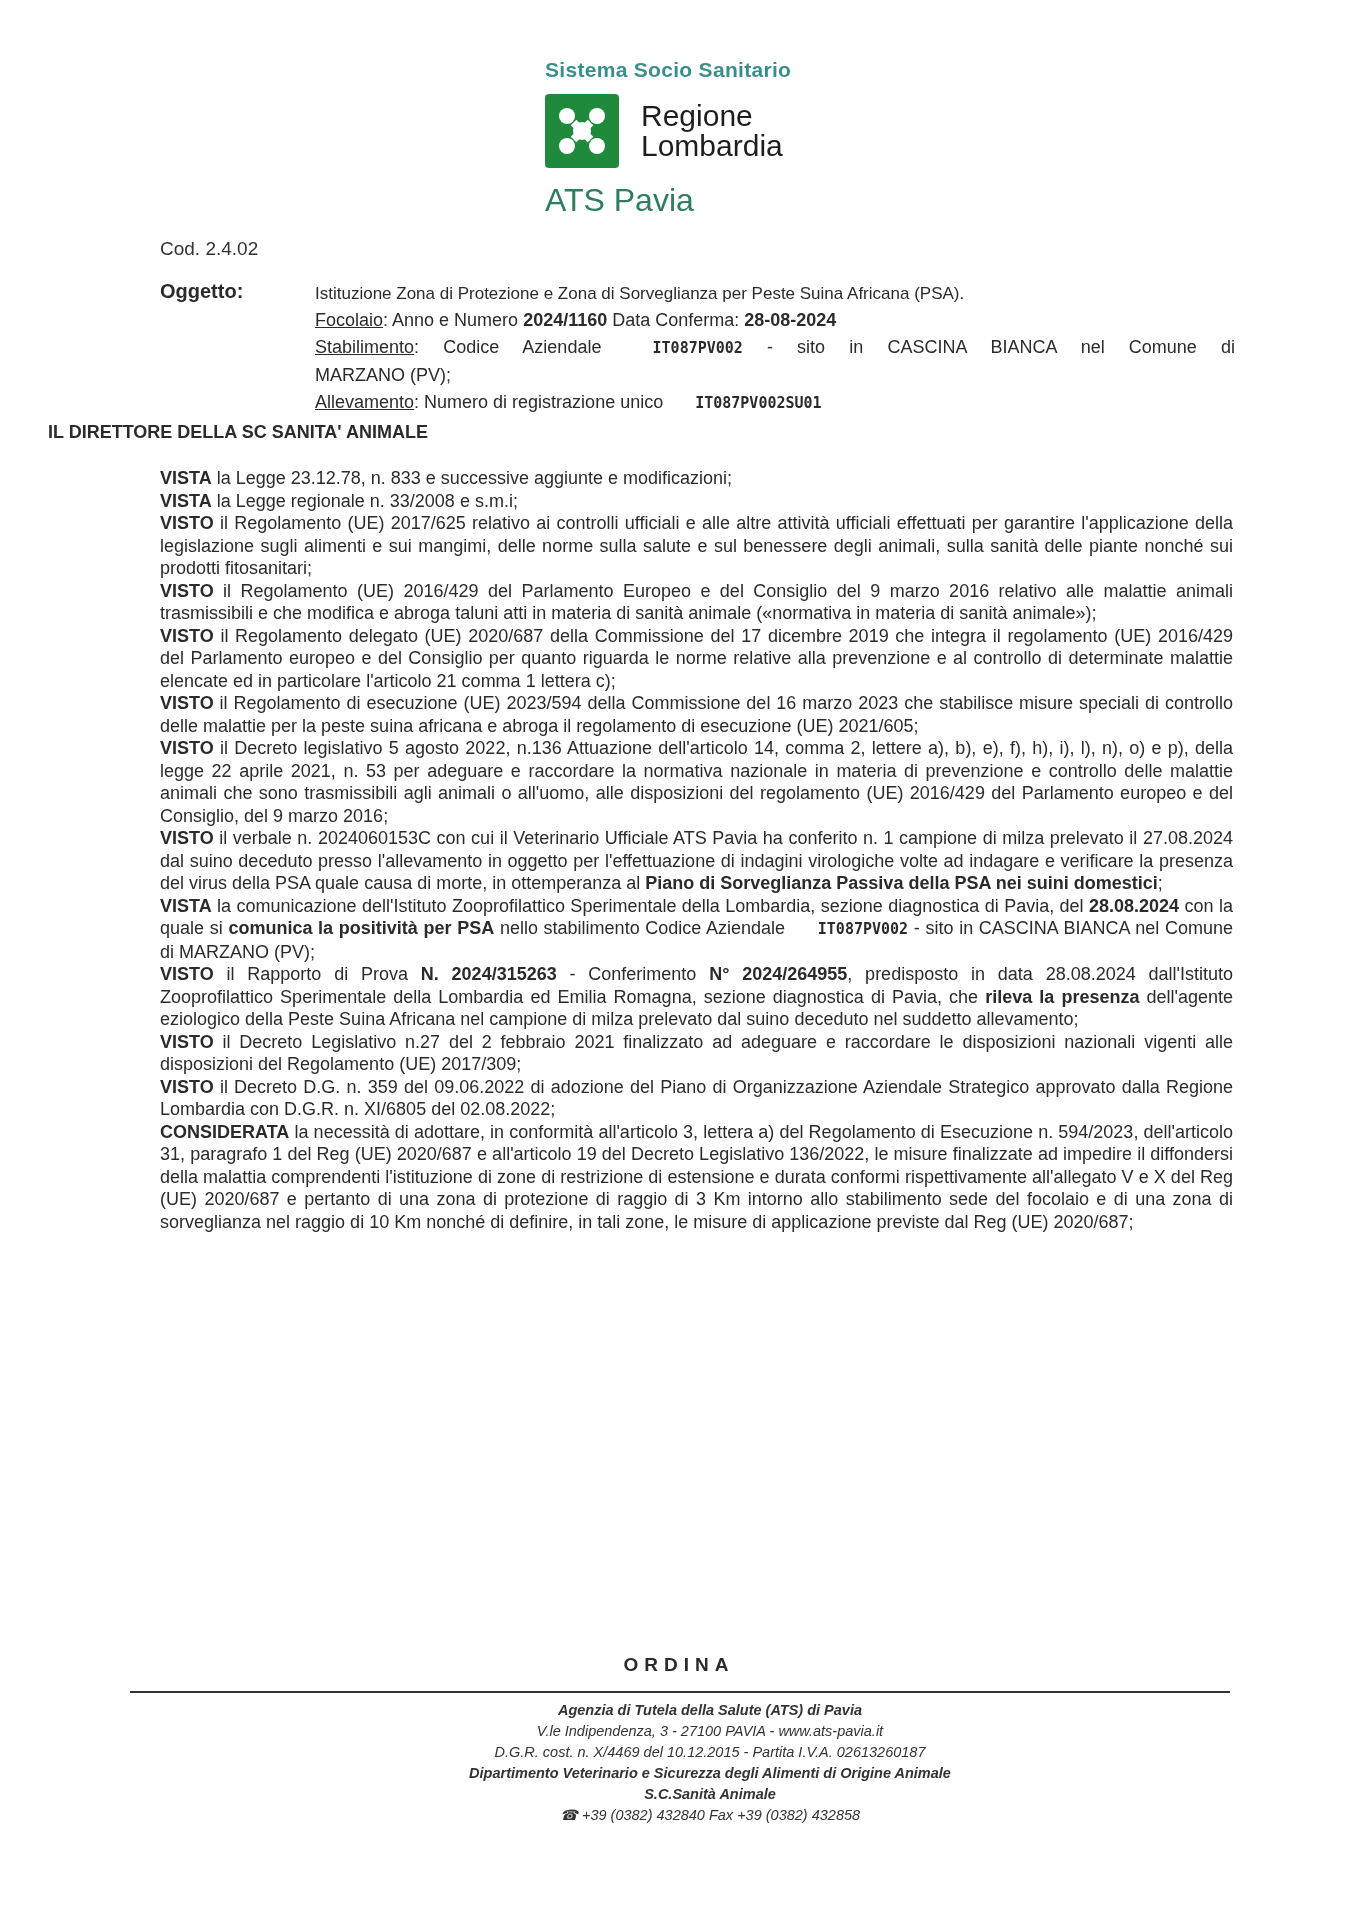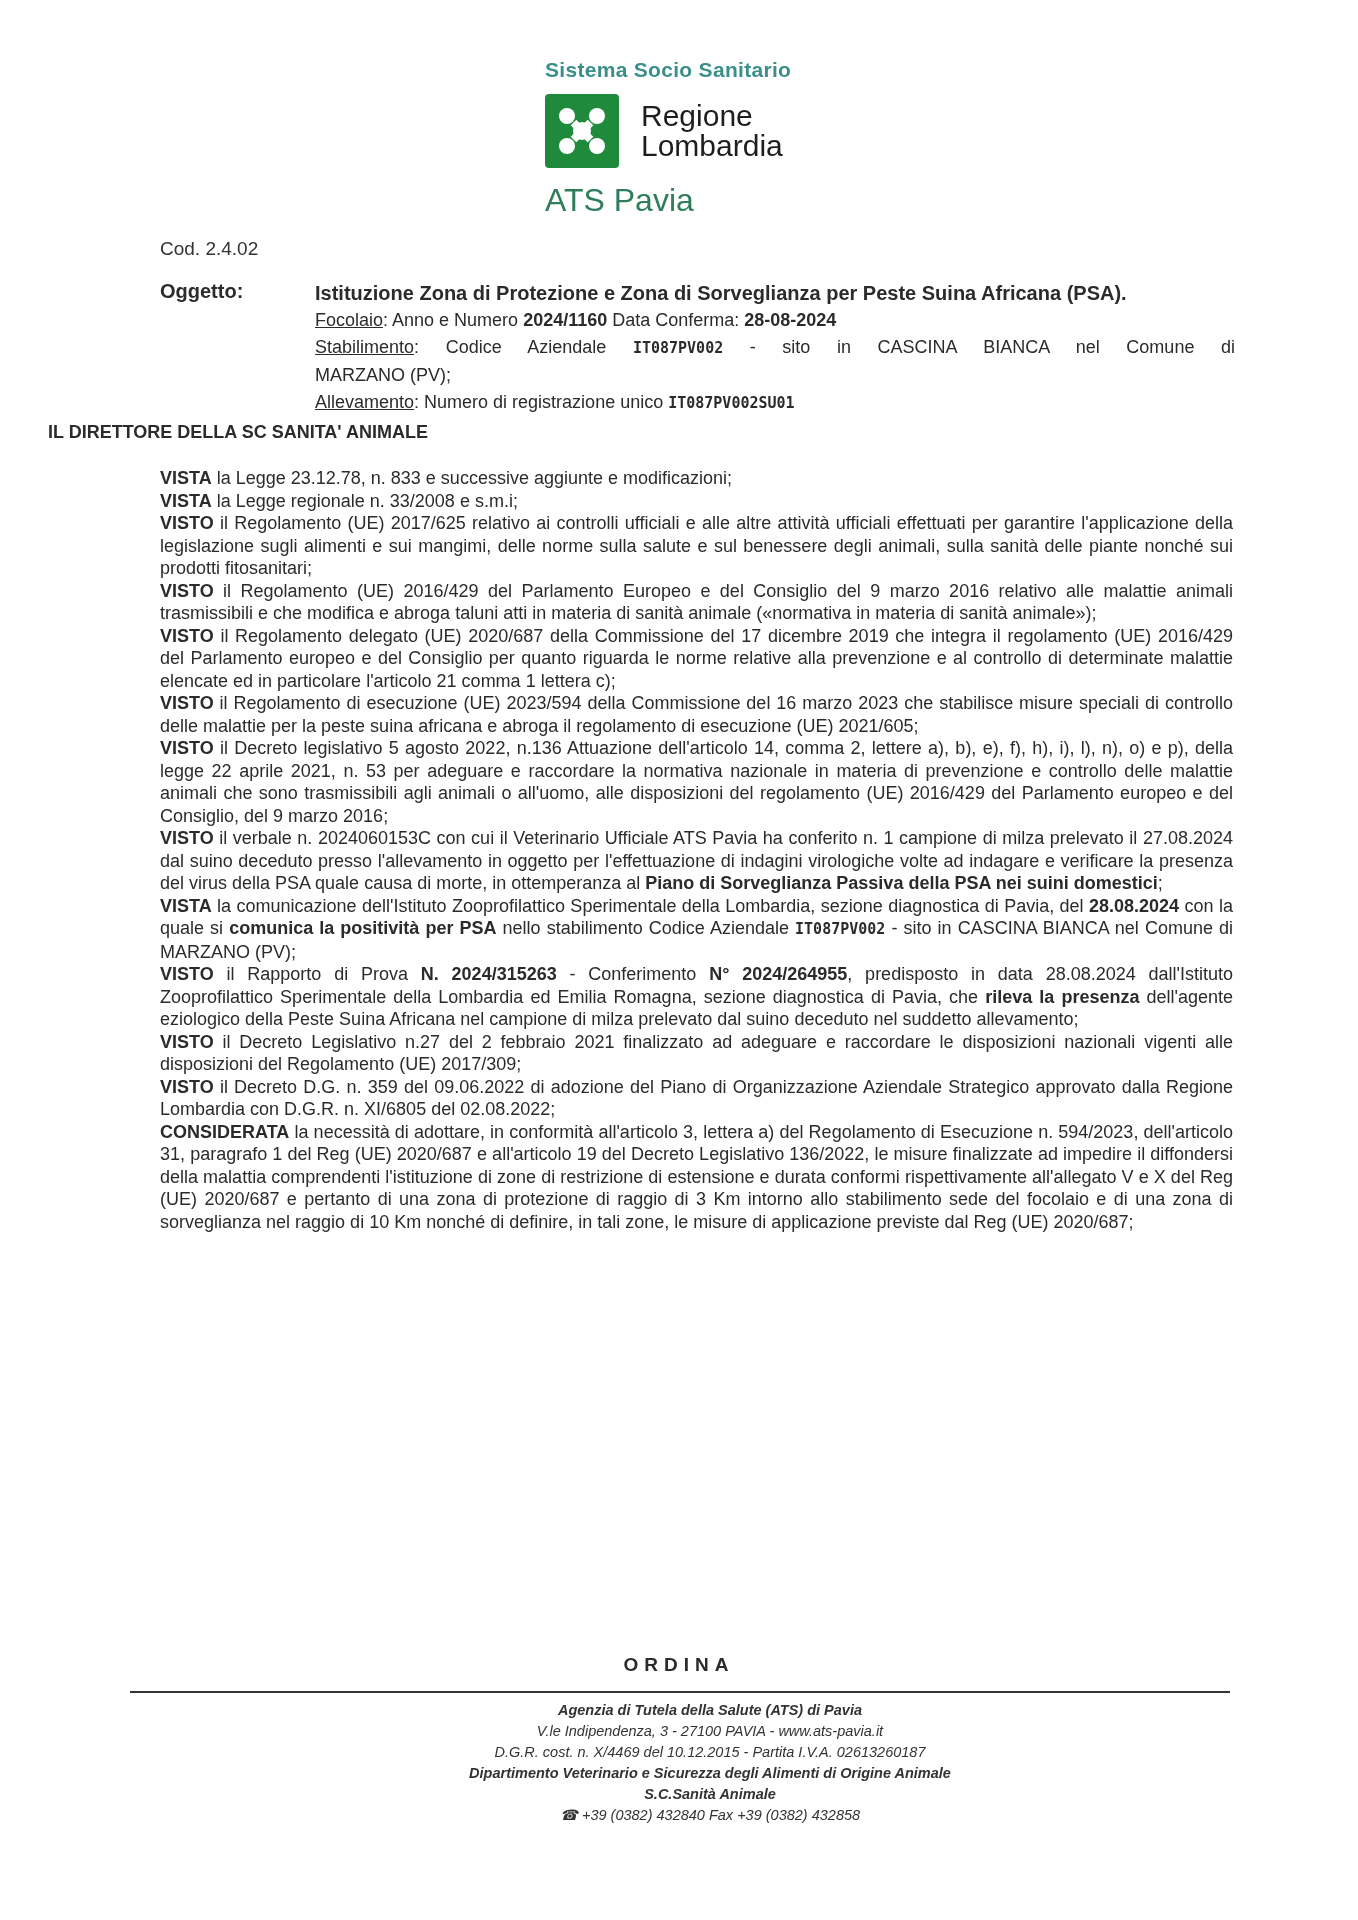--- a/index.html
+++ b/index.html
@@ -14,24 +14,24 @@
                  position: relative; flex: none; }
   .logo .badge svg { position: absolute; left: 8px; top: 8px; }
   .logo .rl { margin-left: 22px; color: #1e1e1e; font-size: 30px; line-height: 30px; }
   .logo .ats { color: #2e7d5b; font-size: 32px; margin-top: 14px; }
 
   .cod { position: absolute; left: 160px; top: 238px; font-size: 19px; color: #333; }
 
   .subject { position: absolute; left: 160px; top: 280px; width: 1075px; }
   .subject .lbl { position: absolute; left: 0; top: 0; font-weight: bold; font-size: 20px; }
   .subject .body { margin-left: 155px; font-size: 18px; line-height: 27px; }
-  .subject .title { font-weight: bold; font-size: 20px; }
+  .subject .title { font-weight: normal; font-size: 17px; }
   .u { text-decoration: underline; }
   .b { font-weight: bold; }
-  .mono { font-family: "DejaVu Sans Mono", monospace; font-weight: bold; font-size: 15px; }
+  .mono { font-family: "DejaVu Sans Mono", monospace; font-weight: bold; font-size: 15px; margin-left: 27px; }
   .just { text-align: justify; text-align-last: justify; }
 
   .director { position: absolute; left: 0; width: 1358px; top: 422px; text-align: left;
               font-weight: bold; font-size: 18px; padding-left: 48px; }
 
   .main { position: absolute; left: 160px; top: 467px; width: 1073px; font-size: 18px;
           line-height: 22.5px; text-align: justify; }
   .main p { margin: 0; }
 
   .ordina { position: absolute; left: 0; width: 1358px; top: 1630px; text-align: center;

